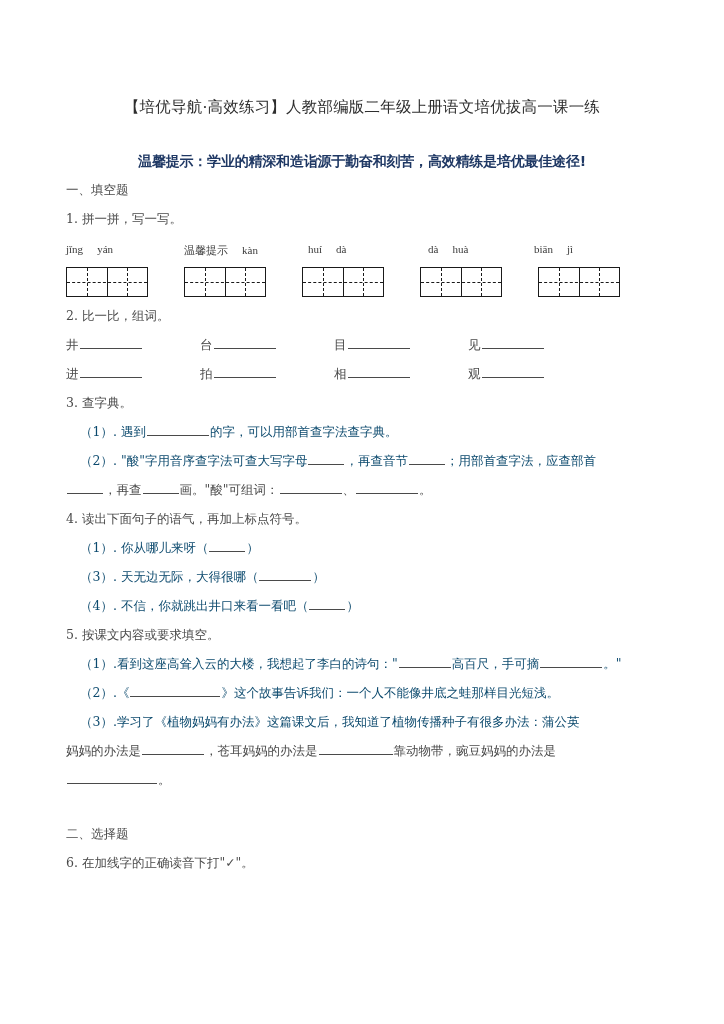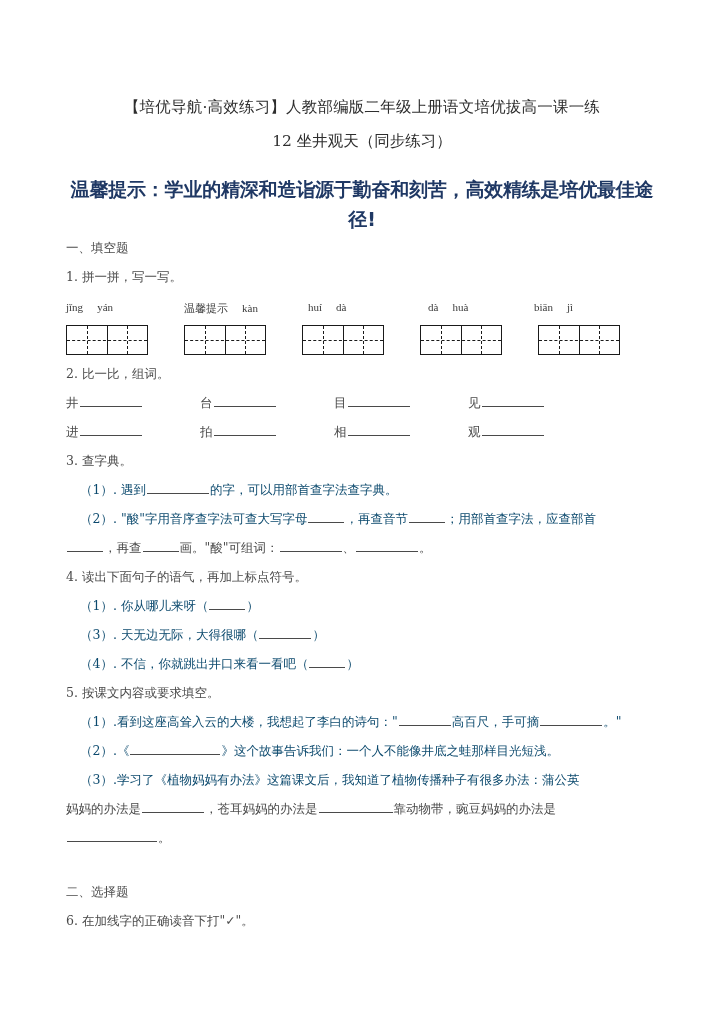--- a/index.html
+++ b/index.html
@@ -41,25 +41,25 @@
   }
   .doc-subtitle {
     text-align: center;
     font-size: 15.5px;
     line-height: 34px;
     color: #2e2e2e;
     margin-top: 2px;
   }
   .tip-line {
     text-align: center;
-    font-size: 19px;
+    font-size: 14px;
     line-height: 30px;
     font-weight: bold;
     color: #1f3864;
-    margin-top: 16px;
+    margin-top: 24px;
     font-family: "DejaVu Sans", "Liberation Sans", sans-serif;
     letter-spacing: -0.2px;
   }
 
   
   .section-head {
     font-size: 12.5px;
     line-height: 28px;
     color: #4a4a4a;
   }
@@ -164,21 +164,20 @@
   }
   .spacer-md { height: 26px; }
 </style>
 </head>
 <body>
 
 <div class="page">
   <div class="content">
 
     <div class="doc-title">【培优导航·高效练习】人教部编版二年级上册语文培优拔高一课一练</div>
-    <div class="doc-subtitle">12 坐井观天（同步练习）</div>
     <div class="tip-line">温馨提示：学业的精深和造诣源于勤奋和刻苦，高效精练是培优最佳途径!</div>
 
     <div class="section-head">一、填空题</div>
 
     <div class="q-line">1. 拼一拼，写一写。</div>
 
     <div class="pinyin-row">
       <div class="pinyin-group" style="left:0px">
         <span class="syl">jǐng</span><span class="syl">yán</span>
       </div>

